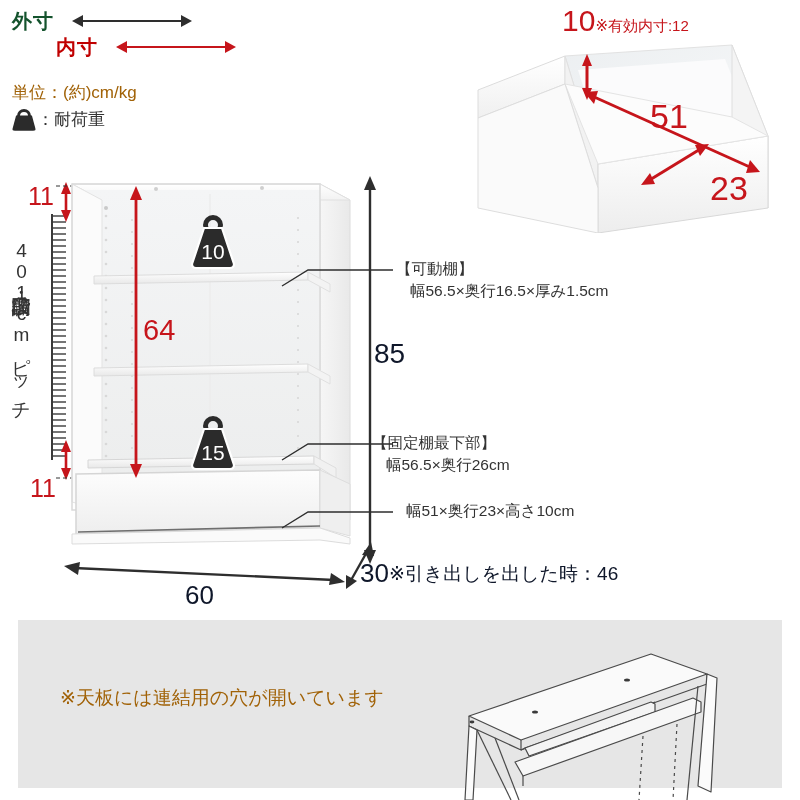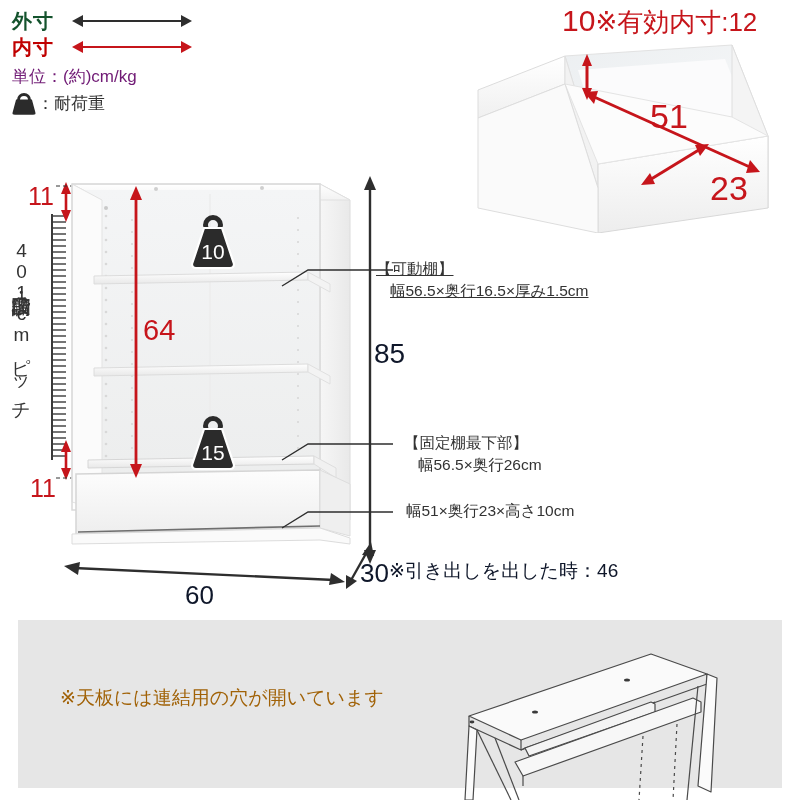--- a/index.html
+++ b/index.html
@@ -10,28 +10,28 @@
     color:#333333;
   }
   .abs{position:absolute;}
   .dark{color:#0f172a;}
 
   
   #legend{left:12px;top:8px;width:280px;}
   .legend-row{display:flex;align-items:center;height:26px;}
   .legend-lbl{font-size:20px;font-weight:700;width:60px;letter-spacing:1px;}
   .legend-lbl.out{color:#14532d;}
-  .legend-lbl.in{color:#c00000;}
+  .legend-lbl.in{color:#c00000;margin-left:44px;}
   .legend-arrow{position:relative;width:120px;height:14px;}
   .legend-arrow .bar{position:absolute;left:10px;right:10px;top:6px;height:2px;}
   .legend-arrow .ah{position:absolute;top:1px;width:0;height:0;
      border-top:6px solid transparent;border-bottom:6px solid transparent;}
   .legend-arrow .ah.l{left:0;border-right:11px solid currentColor;}
   .legend-arrow .ah.r{right:0;border-left:11px solid currentColor;}
-  .legend-text{font-size:17px;color:#701a75;margin-top:4px;line-height:1.55;}
+  .legend-text{font-size:17px;color:#a16207;margin-top:20px;line-height:1.55;}
   .unit-line{font-size:17px;}
   .load-line{display:flex;align-items:center;gap:1px;font-size:17px;margin-top:2px;}
 
   
   .wt{position:relative;display:inline-block;}
   .wt .body{position:absolute;left:0;bottom:0;width:100%;height:72%;
      background:#2b2b2b;border-radius:3px;
      clip-path:polygon(17% 0,83% 0,100% 100%,0 100%);}
   .wt .hook{position:absolute;left:50%;transform:translateX(-50%);top:0;
      border:3px solid #2b2b2b;border-radius:50%;background:transparent;}
@@ -142,21 +142,21 @@
     <line x1="178" y1="163" x2="232" y2="130" class="dim-red"></line>
     <polygon points="171,167 180,155 185,166" fill="#c6151b"></polygon>
     <polygon points="239,126 230,138 225,127" fill="#c6151b"></polygon>
 
     <text class="dimtxt" x="180" y="110" font-size="34">51</text>
     <text class="dimtxt" x="240" y="182" font-size="34">23</text>
   </svg>
 
   <div class="abs" style="left:92px;top:-14px;display:flex;align-items:baseline;">
     <span class="rnum" style="font-size:30px;">10</span>
-    <span class="rnum" style="font-size:26px;">※有効内寸:12</span>
+    <span class="rnum" style="font-size:15px;">※有効内寸:12</span>
   </div>
 </div>
 
 <div class="abs" id="scale">
   <svg width="62" height="320" viewBox="0 0 62 320">
 
     <line x1="48" y1="36" x2="48" y2="282" stroke="#3a3a3a" stroke-width="2"></line>
     <g stroke="#3a3a3a" stroke-width="1.4">
       <line x1="48" y1="38" x2="62" y2="38"></line>
         <line x1="48" y1="44" x2="62" y2="44"></line>
@@ -384,37 +384,37 @@
   <polygon points="2,4 18,0 16,13" fill="#2e2e2e"></polygon>
   <polygon points="283,20 267,23 269,11" fill="#2e2e2e"></polygon>
 </svg>
 <div class="abs dark" style="left:185px;top:580px;font-size:26px;">60</div>
 
 <svg class="abs" style="left:340px;top:542px;" width="42" height="48">
   <line x1="28" y1="8" x2="10" y2="40" stroke="#2e2e2e" stroke-width="2.4"></line>
   <polygon points="31,0 22,13 34,14" fill="#2e2e2e"></polygon>
   <polygon points="6,47 6,33 17,39" fill="#2e2e2e"></polygon>
 </svg>
-<div class="abs" style="left:360px;top:558px;display:flex;align-items:flex-start;">
+<div class="abs" style="left:360px;top:558px;display:flex;align-items:center;">
   <span class="dark" style="font-size:26px;">30</span>
   <span class="dark" style="font-size:19px;">※引き出しを出した時：46</span>
 </div>
 
 <svg class="abs" style="left:280px;top:258px;" width="115" height="30">
   <polyline points="2,28 28,12 113,12" fill="none" stroke="#2e2e2e" stroke-width="1.4"></polyline>
 </svg>
-<div class="abs callout" style="left:376px;top:258px;text-decoration:underline;">
+<div class="abs callout" style="left:396px;top:258px;">
   <div>【可動棚】</div>
   <div class="l2">幅56.5×奥行16.5×厚み1.5cm</div>
 </div>
 
 <svg class="abs" style="left:280px;top:432px;" width="115" height="30">
   <polyline points="2,28 28,12 113,12" fill="none" stroke="#2e2e2e" stroke-width="1.4"></polyline>
 </svg>
-<div class="abs callout" style="left:404px;top:432px;">
+<div class="abs callout" style="left:372px;top:432px;">
   <div>【固定棚最下部】</div>
   <div class="l2">幅56.5×奥行26cm</div>
 </div>
 
 <svg class="abs" style="left:280px;top:498px;" width="115" height="32">
   <polyline points="2,30 28,14 113,14" fill="none" stroke="#2e2e2e" stroke-width="1.4"></polyline>
 </svg>
 <div class="abs callout" style="left:392px;top:500px;">
   <div class="l2">幅51×奥行23×高さ10cm</div>
 </div>

